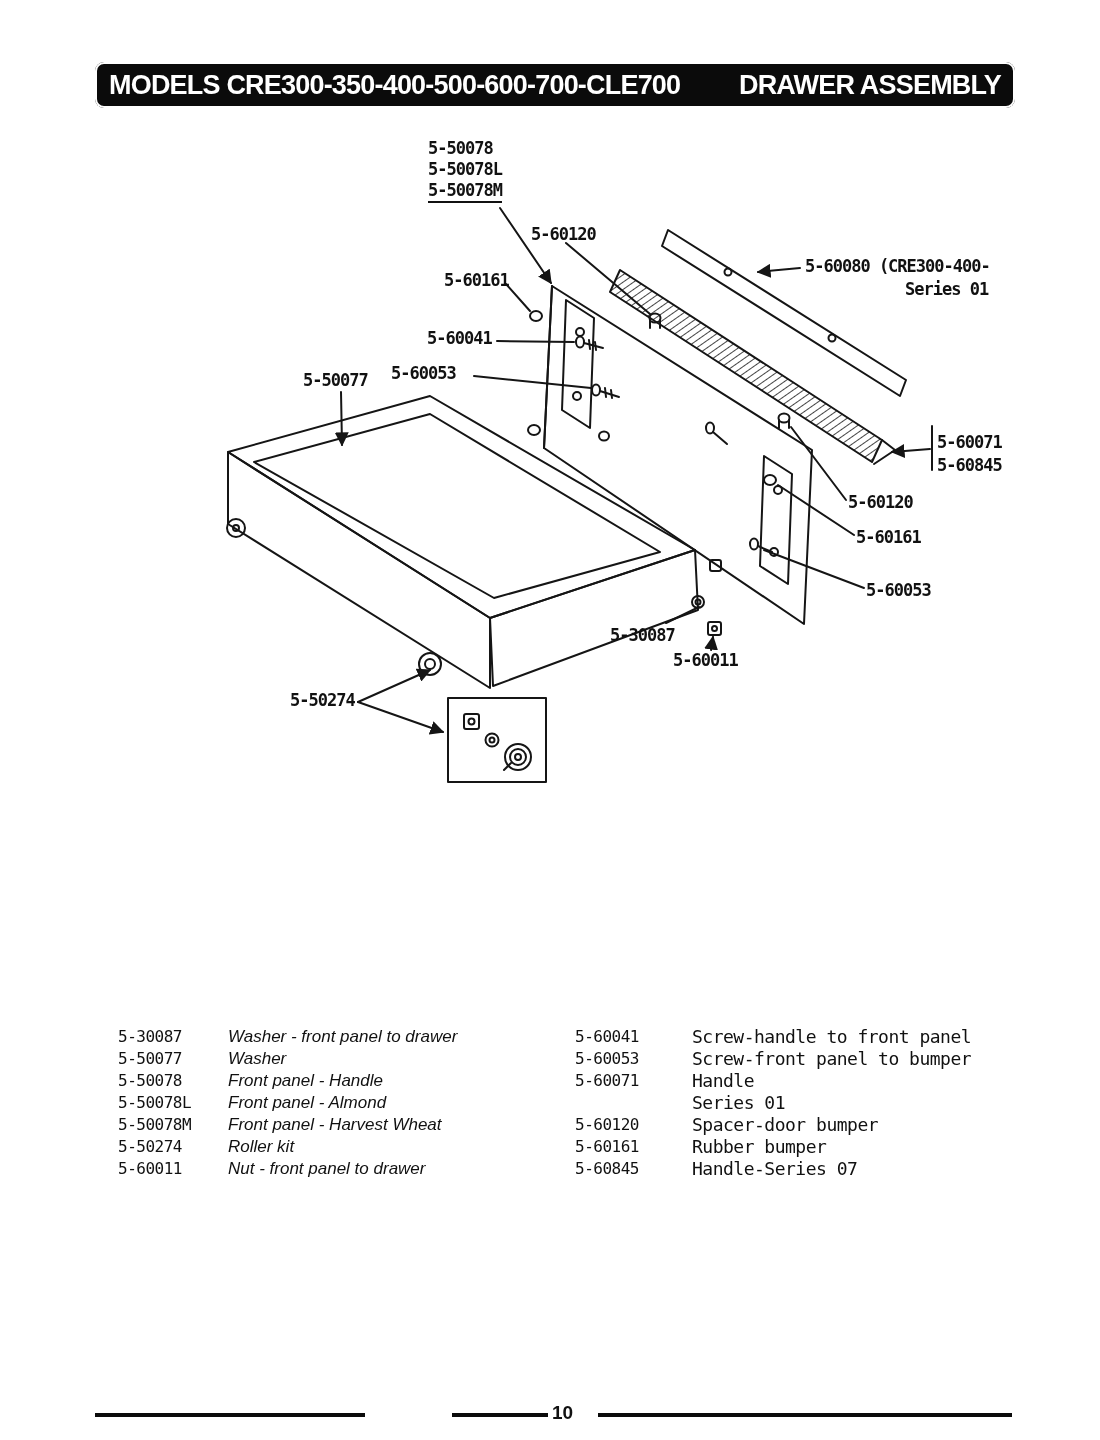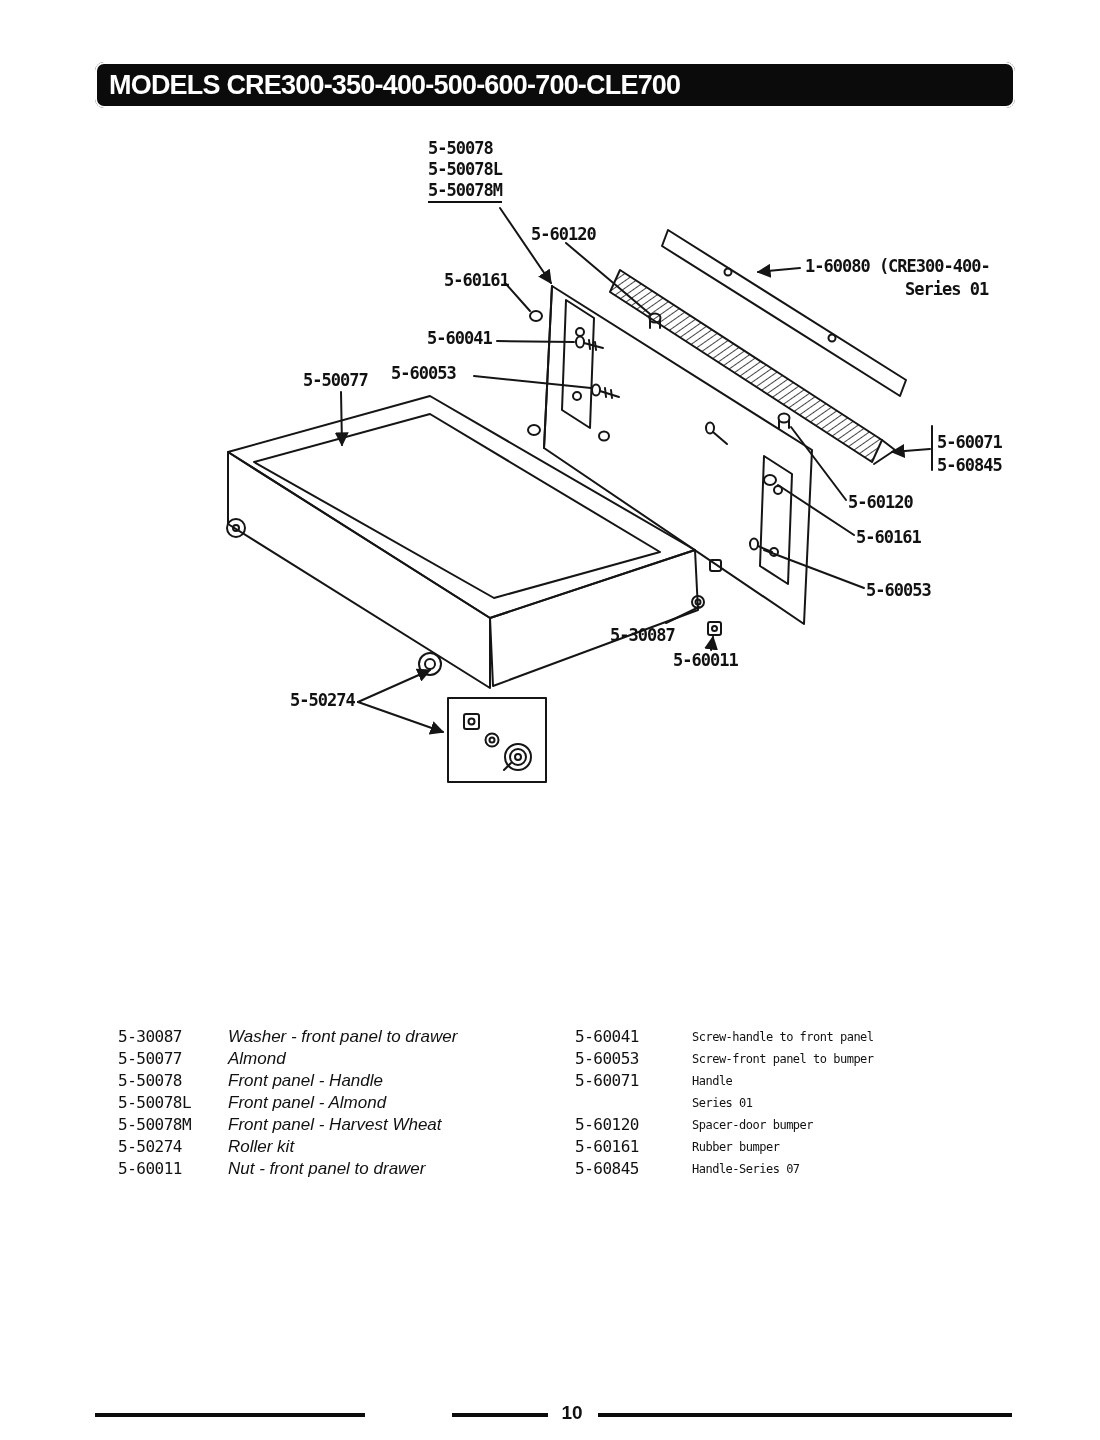--- a/index.html
+++ b/index.html
@@ -59,46 +59,47 @@
     flex: 0 0 auto;
     white-space: nowrap;
   }
   .col-left { left: 118px; top: 1026px; width: 445px; }
   .col-left .num { width: 110px; }
   .col-left .desc { font-family: "Liberation Sans", sans-serif; white-space: nowrap; font-style: italic; }
   .col-right { left: 575px; top: 1026px; width: 500px; }
   .col-right .num { width: 117px; }
   .col-right .desc {
     font-family: "DejaVu Sans Mono", monospace;
-    font-size: 12px;
+    font-size: 18px;
     letter-spacing: -0.5px;
     white-space: nowrap;
   }
   
   .rule { position: absolute; height: 4px; background: #0b0b0b; }
   .rule-a { left: 95px;  top: 1413px; width: 270px; }
   .rule-b { left: 452px; top: 1413px; width: 96px; }
   .rule-c { left: 598px; top: 1413px; width: 414px; }
   .page-number {
     position: absolute;
     left: 552px; top: 1402px;
     width: 40px;
-    text-align: center;
+    text-align: left;
     font-weight: 700;
     font-size: 19px;
     font-family: "Liberation Sans", sans-serif;
   }
 </style>
 </head>
 <body>
 
 <div class="page">
 
   <div class="header-banner">
     <span>MODELS CRE300-350-400-500-600-700-CLE700</span>
+    <span>DRAWER ASSEMBLY</span>
   </div>
 
   <svg class="art" viewBox="0 0 1100 820" fill="none" stroke="#151515" stroke-width="2" stroke-linecap="round" stroke-linejoin="round">
     <defs>
       <marker id="arr" viewBox="0 0 10 10" refX="9" refY="5" markerWidth="7" markerHeight="7" orient="auto-start-reverse">
         <path d="M0,0 L10,5 L0,10 z" fill="#151515" stroke="none"></path>
       </marker>
       <pattern id="hatch" width="6" height="6" patternUnits="userSpaceOnUse" patternTransform="rotate(55)">
         <line x1="0" y1="0" x2="0" y2="6" stroke="#151515" stroke-width="1.6"></line>
       </pattern>
@@ -194,21 +195,21 @@
     <line x1="666" y1="623" x2="699" y2="607"></line>
     <line x1="711" y1="650" x2="713" y2="637" marker-end="url(#arr)"></line>
     <line x1="358" y1="702" x2="443" y2="732" marker-end="url(#arr)"></line>
     <line x1="358" y1="702" x2="430" y2="670" marker-end="url(#arr)"></line>
   </svg>
 
   <div class="callout" style="left:428px; top:138px;">5-50078</div>
   <div class="callout" style="left:428px; top:159px;">5-50078L</div>
   <div class="callout underline" style="left:428px; top:180px;">5-50078M</div>
   <div class="callout" style="left:531px; top:224px;">5-60120</div>
-  <div class="callout" style="left:805px; top:256px;">1-60080 (CRE300-400-</div>
+  <div class="callout" style="left:805px; top:256px;">5-60080 (CRE300-400-</div>
   <div class="callout" style="left:905px; top:279px;">Series 01</div>
   <div class="callout" style="left:444px; top:270px;">5-60161</div>
   <div class="callout" style="left:427px; top:328px;">5-60041</div>
   <div class="callout" style="left:303px; top:370px;">5-50077</div>
   <div class="callout" style="left:391px; top:363px;">5-60053</div>
   <div class="callout" style="left:937px; top:432px;">5-60071</div>
   <div class="callout" style="left:937px; top:455px;">5-60845</div>
   <div class="callout" style="left:848px; top:492px;">5-60120</div>
   <div class="callout" style="left:856px; top:527px;">5-60161</div>
   <div class="callout" style="left:866px; top:580px;">5-60053</div>
@@ -216,21 +217,21 @@
   <div class="callout" style="left:673px; top:650px;">5-60011</div>
   <div class="callout" style="left:290px; top:690px;">5-50274</div>
 
   <div class="parts-col col-left">
     <div class="row">
       <span class="num">5-30087</span>
       <span class="desc">Washer - front panel to drawer</span>
     </div>
     <div class="row">
       <span class="num">5-50077</span>
-      <span class="desc">Almond</span>
+      <span class="desc">Washer</span>
     </div>
     <div class="row">
       <span class="num">5-50078</span>
       <span class="desc">Front panel - Handle</span>
     </div>
     <div class="row">
       <span class="num">5-50078L</span>
       <span class="desc">Front panel - Almond</span>
     </div>
     <div class="row">

